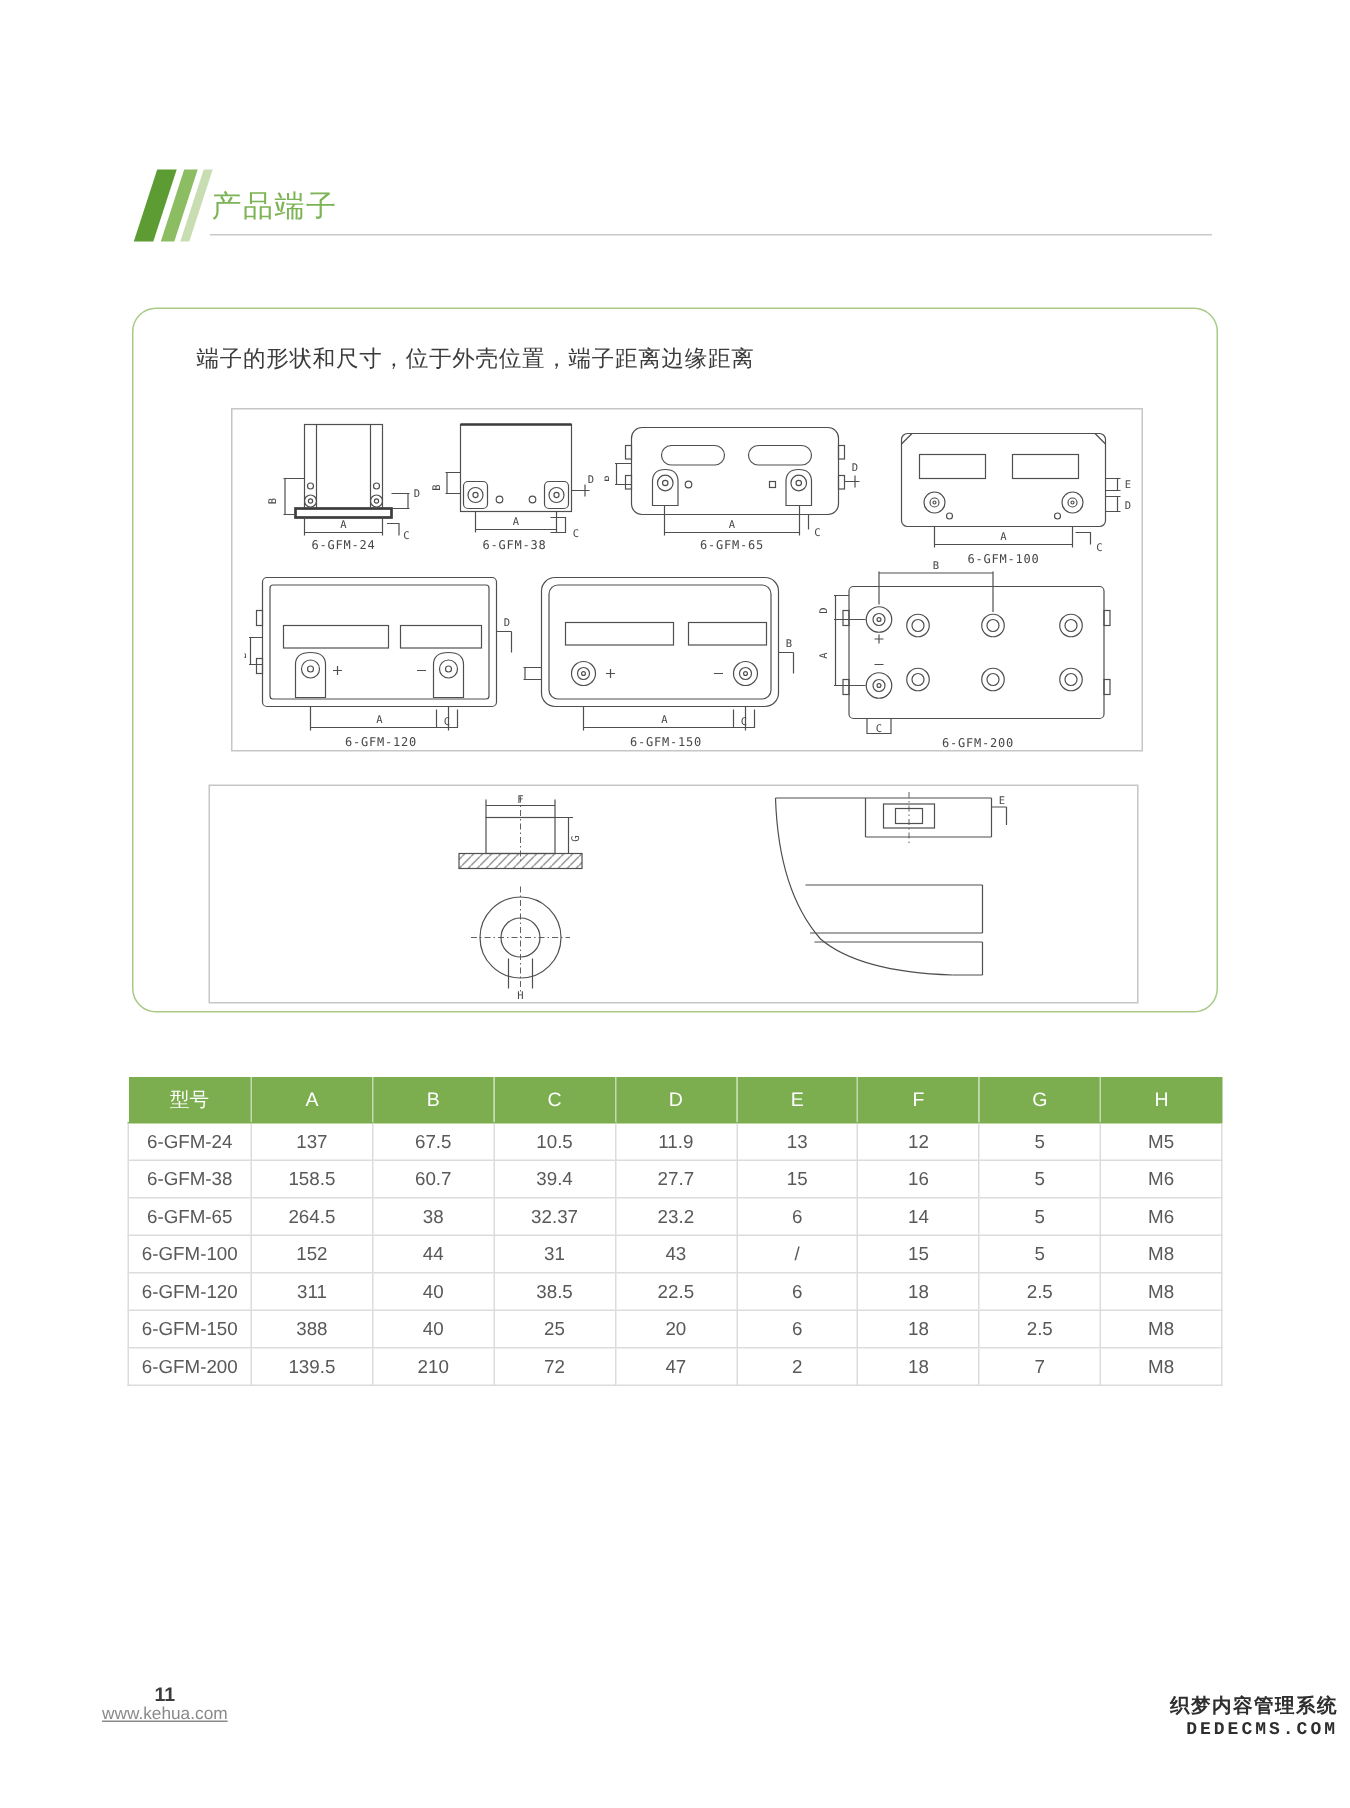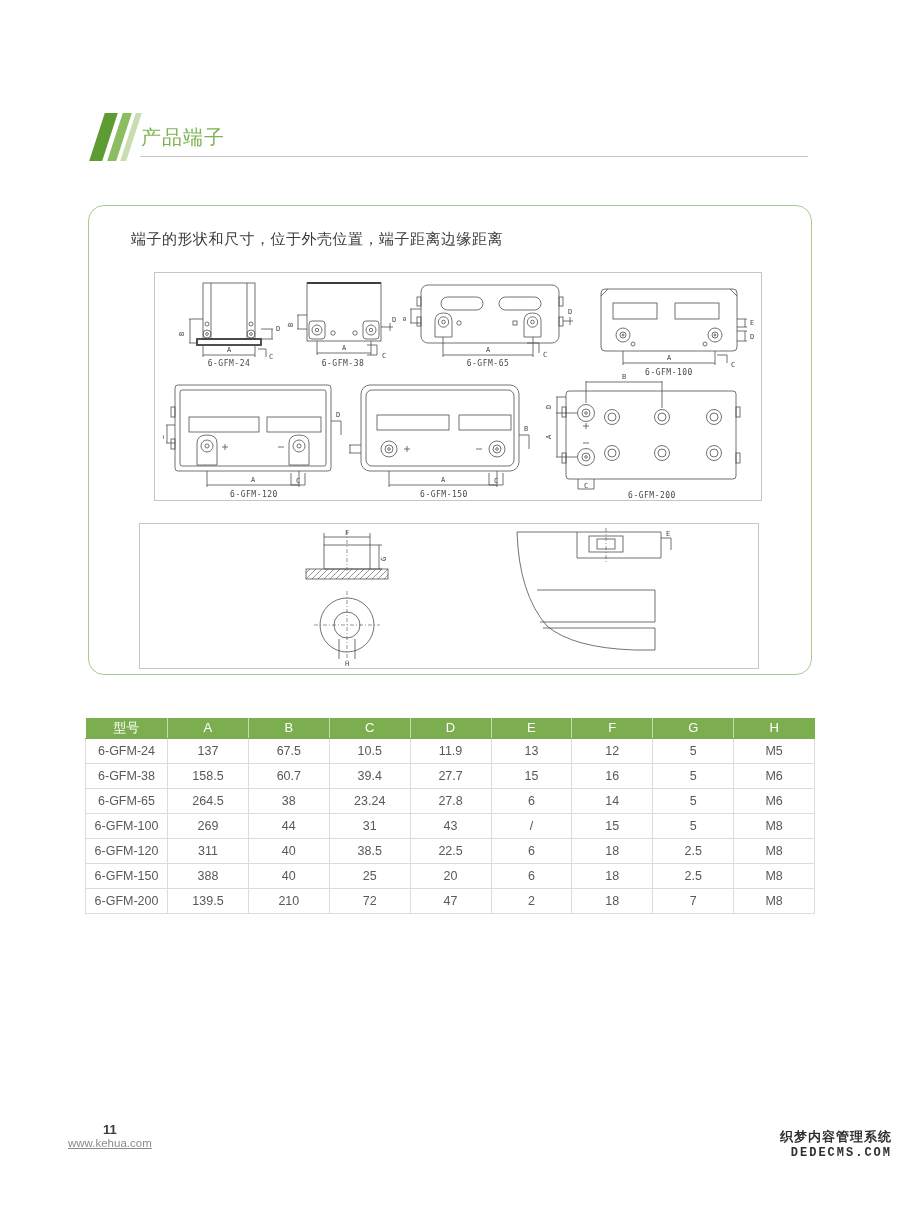--- a/index.html
+++ b/index.html
@@ -30,21 +30,21 @@
   .ln  { stroke:#4f4f4f; stroke-width:0.8; fill:none; }
   .thk { stroke:#3d3d3d; stroke-width:1.8; fill:none; }
   .dsh { stroke:#4f4f4f; stroke-width:0.6; fill:none; stroke-dasharray:4 2 1 2; }
   .dim { font:7px "DejaVu Sans Mono", monospace; fill:#474747; text-anchor:middle; }
   .cap { font:8px "DejaVu Sans Mono", monospace; fill:#474747; text-anchor:middle; letter-spacing:0.5px; }
 
   
   .spec-table { position:absolute; left:85px; top:718px; width:730px; border-collapse:collapse;
                 table-layout:fixed; font-size:12.5px; color:#595959; }
   .spec-table th { background:#7cae4f; color:#ffffff; font-weight:normal; font-size:13px;
-                   height:20px; border-left:1px solid rgba(255,255,255,.55); border-bottom:1px solid #7cae4f; }
+                   height:30px; border-left:1px solid rgba(255,255,255,.55); border-bottom:1px solid #7cae4f; }
   .spec-table th:first-child { border-left:none; width:82px; }
   .spec-table td { height:25px; text-align:center; border:1px solid #dcdcdc; background:#fff; }
   .spec-table tr td:first-child { border-left:1px solid #dcdcdc; }
 
   
   .footer { position:absolute; left:68px; top:1122px; height:20px; display:flex; align-items:center;flex-direction:column; }
   .footer .pageno { font-size:13px; font-weight:bold; color:#3c3c3c; }
   .footer .fslash { width:2px; height:15px; background:#8cbd63; transform:skewX(-22deg); margin:0 6px 0 8px; }
   .footer .site { font-size:11.5px; color:#8a8a8a;text-decoration:underline; }
 
@@ -380,30 +380,30 @@
           <td>27.7</td>
           <td>15</td>
           <td>16</td>
           <td>5</td>
           <td>M6</td>
         </tr>
         <tr>
           <td>6-GFM-65</td>
           <td>264.5</td>
           <td>38</td>
-          <td>23.24</td>
-          <td>27.8</td>
+          <td>32.37</td>
+          <td>23.2</td>
           <td>6</td>
           <td>14</td>
           <td>5</td>
           <td>M6</td>
         </tr>
         <tr>
           <td>6-GFM-100</td>
-          <td>269</td>
+          <td>152</td>
           <td>44</td>
           <td>31</td>
           <td>43</td>
           <td>/</td>
           <td>15</td>
           <td>5</td>
           <td>M8</td>
         </tr>
         <tr>
           <td>6-GFM-120</td>

